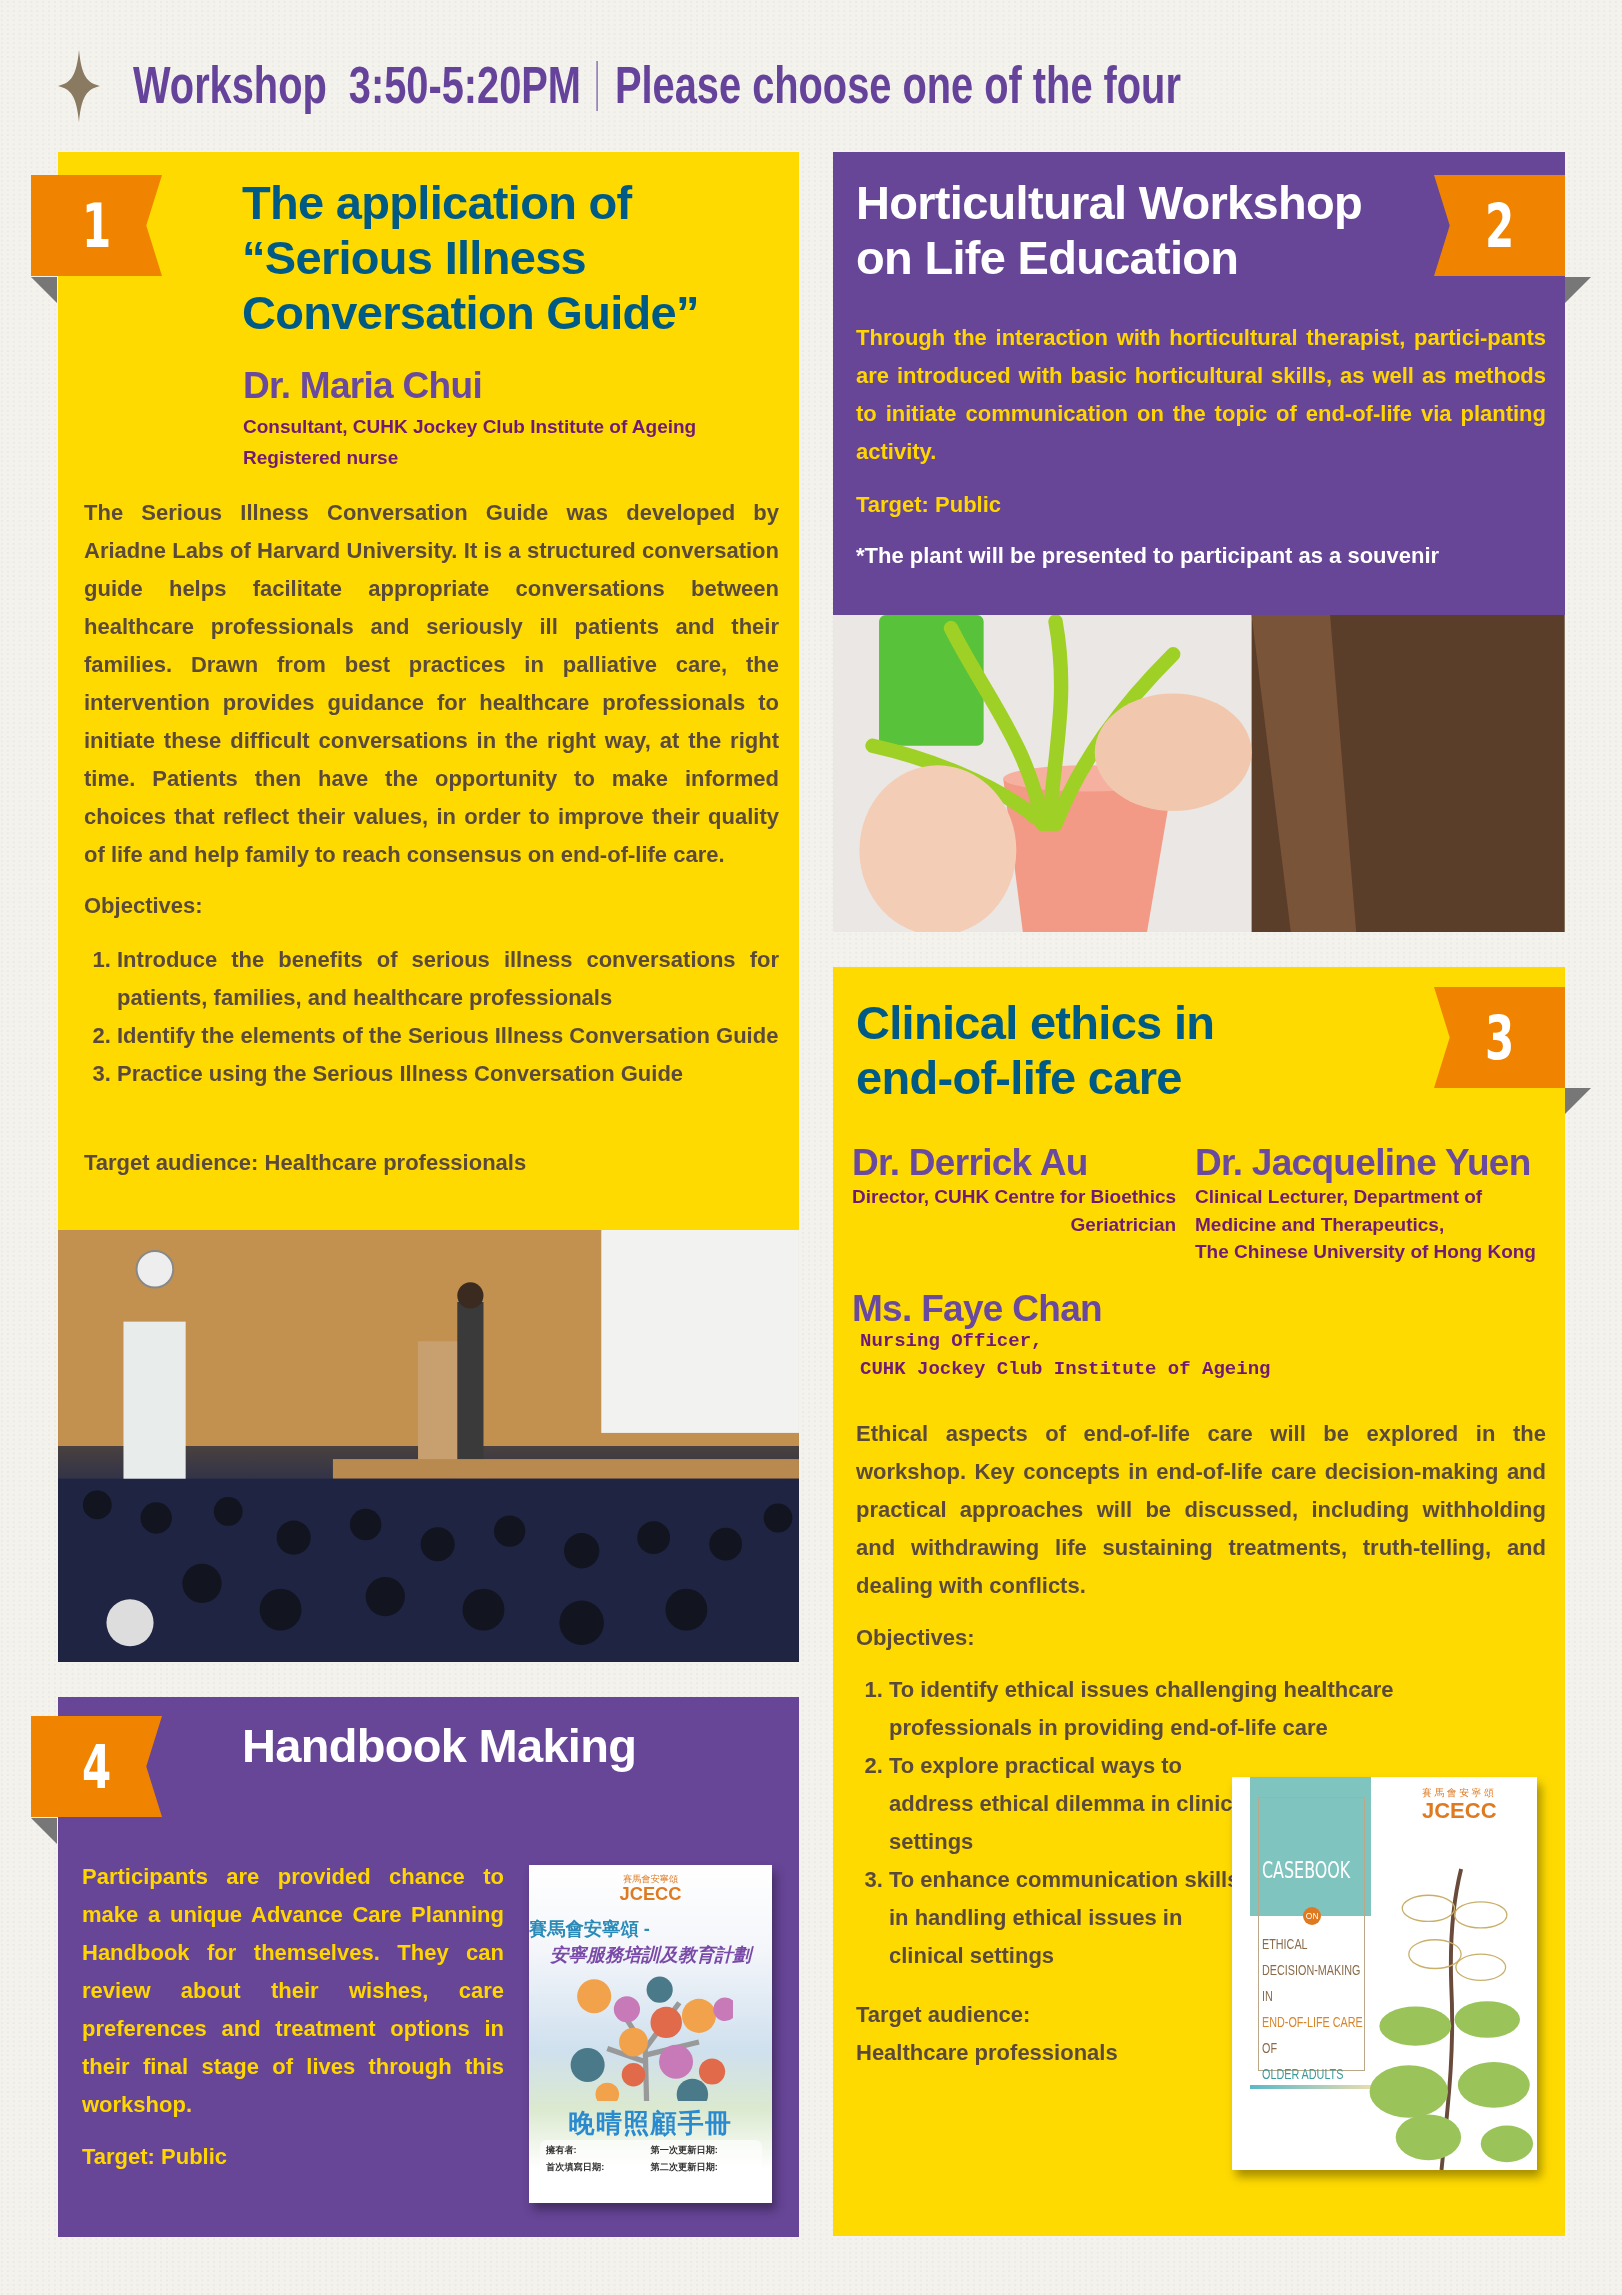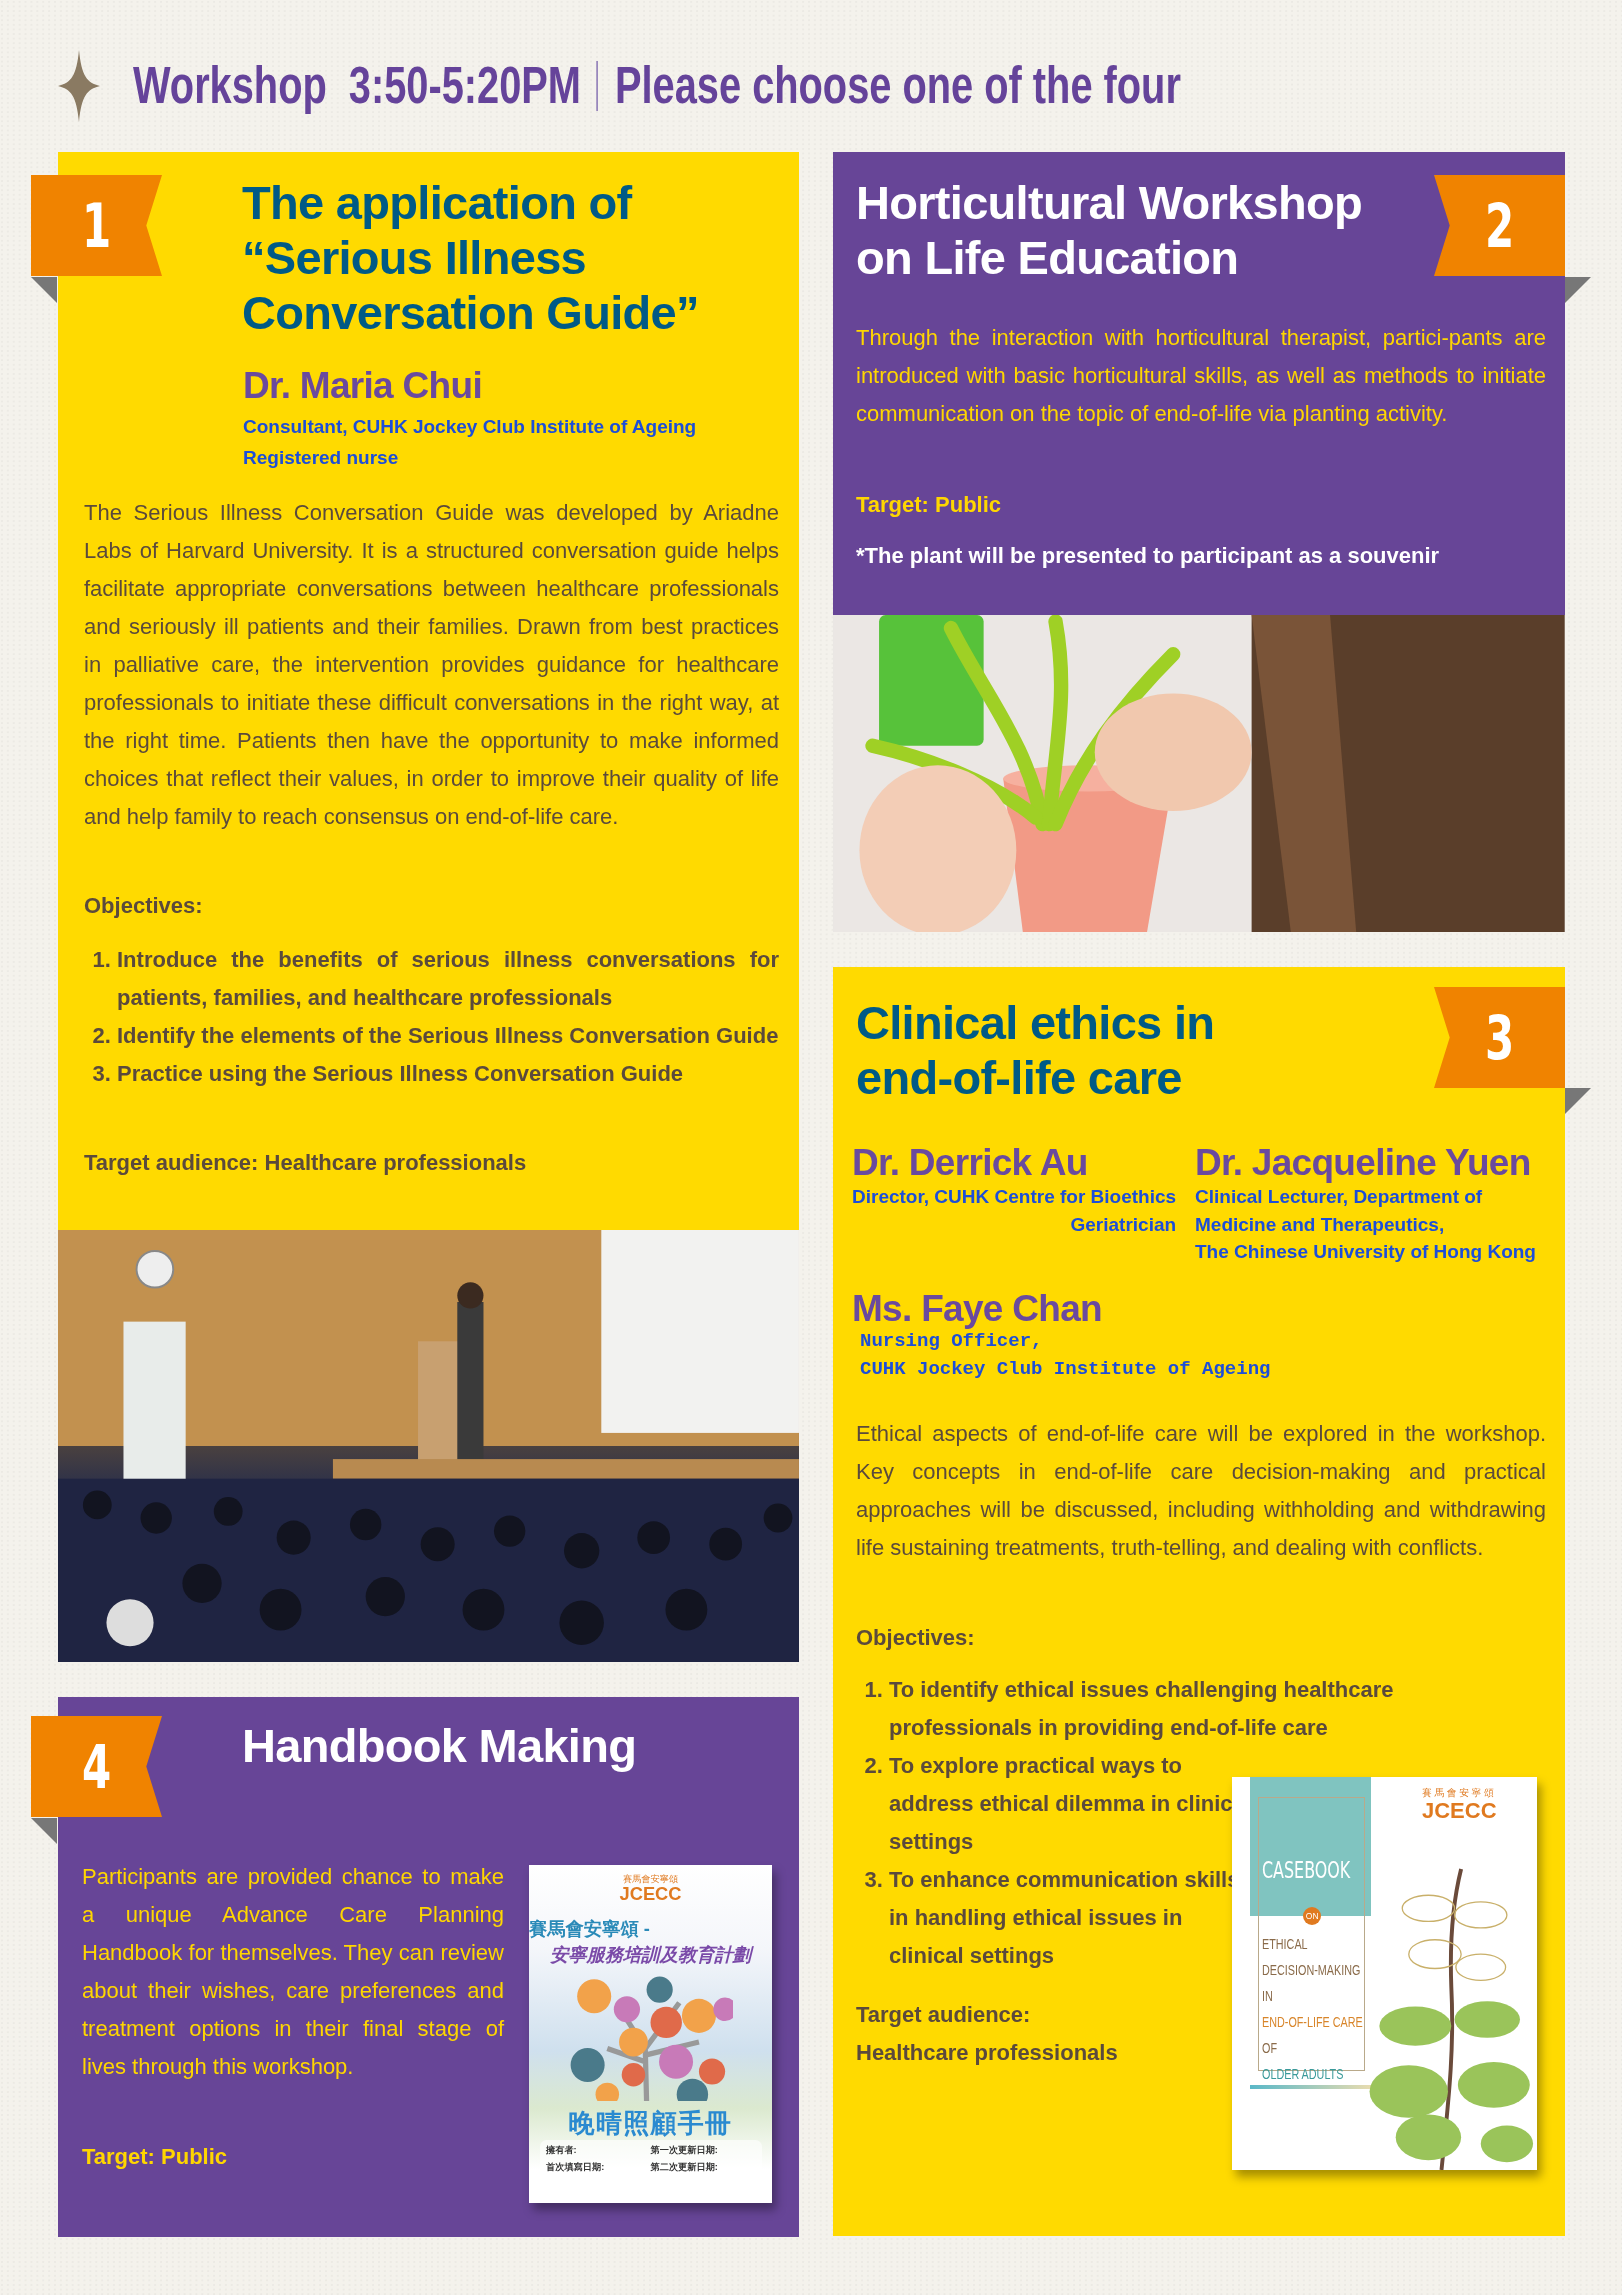--- a/index.html
+++ b/index.html
@@ -23,22 +23,22 @@
   .ribbon{position:absolute;width:131px;height:101px;background:#f08300;}
   .ribbon.left{clip-path:polygon(0 0,100% 0,88% 50%,100% 100%,0 100%);}
   .ribbon.right{clip-path:polygon(0 0,100% 0,100% 100%,0 100%,12% 50%);}
   .ribbon-num{position:absolute;inset:0;display:flex;align-items:center;justify-content:center;
     color:#fff;font-weight:700;font-size:60px;font-family:"DejaVu Sans", sans-serif;transform:scaleX(0.7);}
   .fold{position:absolute;width:0;height:0;}
   .title{position:absolute;font-weight:700;font-size:47px;line-height:55px;letter-spacing:-0.7px;}
   .t-blue{color:#005a86;}
   .t-white{color:#ffffff;}
   .name{position:absolute;font-weight:700;font-size:37px;color:#6a4a9e;letter-spacing:-0.7px;white-space:nowrap;}
-  .role{position:absolute;font-weight:700;font-size:19px;line-height:31px;color:#1d4ed8;white-space:nowrap;}
-  .body{position:absolute;font-weight:400;font-size:22px;line-height:38px;color:#5b4a3c;text-align:justify;}
+  .role{position:absolute;font-weight:700;font-size:19px;line-height:31px;color:#701a75;white-space:nowrap;}
+  .body{position:absolute;font-weight:700;font-size:22px;line-height:38px;color:#5b4a3c;text-align:justify;}
   .body-y{color:#ffd600;}
   .label{position:absolute;font-weight:700;font-size:22px;color:#5b4a3c;}
   ol.obj{position:absolute;margin:0;padding:0 0 0 33px;font-weight:700;font-size:22px;line-height:38px;color:#5b4a3c;}
   ol.obj li{padding-left:0;}
   
   .photo{position:absolute;overflow:hidden;}
   .book{position:absolute;background:#fff;box-shadow:3.9px 6.5px 9.2px rgba(0,0,0,0.35);overflow:hidden;}
 </style>
 </head>
 <body>

